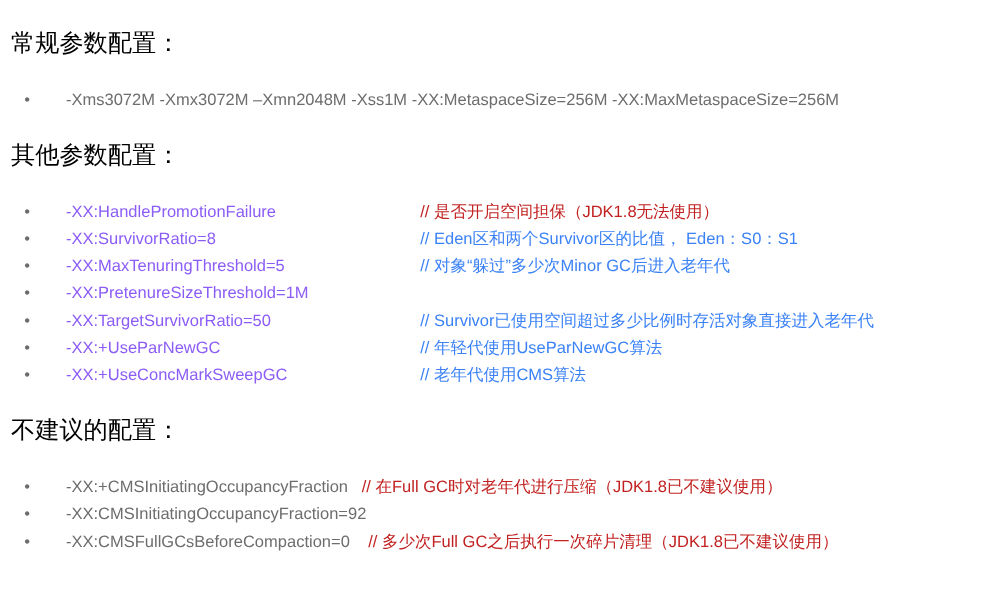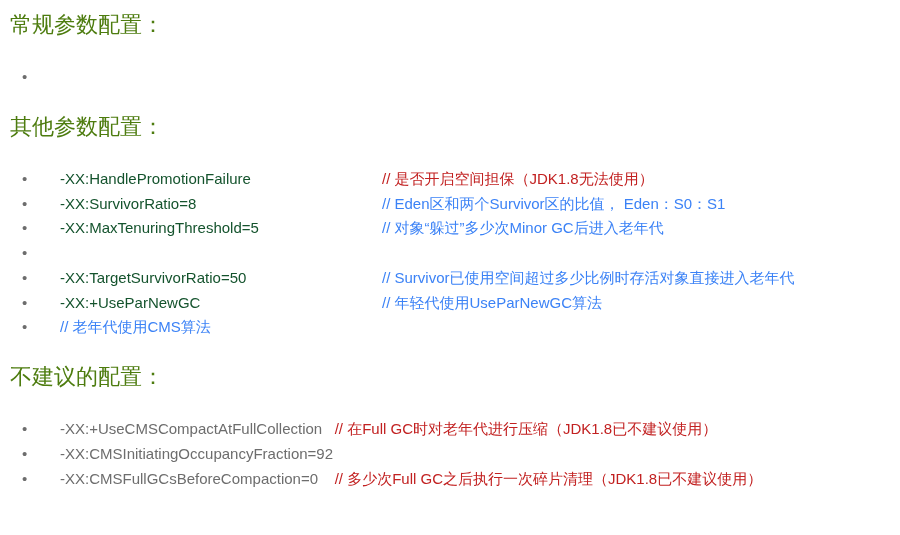--- a/index.html
+++ b/index.html
@@ -8,22 +8,22 @@
       background: #ffffff;
       font-family: "Microsoft YaHei", "PingFang SC", Arial, sans-serif;
       font-size: 15px;
       color: #6d6d6d;
       width: 900px;
       box-sizing: border-box;
     }
     h2 {
       font-size: 22px;
       font-weight: normal;
-      color: #4d7c0f;
-      margin: 0 0 26px 0;
+      color: #000000;
+      margin: 14px 0 26px 0;
     }
     ul {
       list-style: none;
       padding: 0;
       margin: 0 0 24px 0;
     }
     li {
       display: flex;
       align-items: baseline;
       margin-bottom: 3px;
@@ -37,33 +37,34 @@
       box-sizing: border-box;
       flex-shrink: 0;
     }
     .param {
       color: #6d6d6d;
       white-space: pre;
     }
     .param-col {
       display: inline-block;
       width: 322px;
-      color: #14532d;
+      color: #8b5cf6;
       white-space: pre;
     }
     .comment-red { color: #c22121; text-align: center; }
     .comment-green { color: #3b82f6; }
   </style>
 </head>
 <body>
 
 <h2>常规参数配置：</h2>
 <ul>
   <li>
     <span class="bullet">•</span>
+    <span class="param">-Xms3072M -Xmx3072M –Xmn2048M -Xss1M -XX:MetaspaceSize=256M -XX:MaxMetaspaceSize=256M</span>
   </li>
 </ul>
 
 <h2>其他参数配置：</h2>
 <ul>
   <li>
     <span class="bullet">•</span>
     <span class="param-col">-XX:HandlePromotionFailure</span>
     <span class="comment-red">// 是否开启空间担保（JDK1.8无法使用）</span>
   </li>
@@ -72,42 +73,44 @@
     <span class="param-col">-XX:SurvivorRatio=8</span>
     <span class="comment-green">// Eden区和两个Survivor区的比值， Eden：S0：S1</span>
   </li>
   <li>
     <span class="bullet">•</span>
     <span class="param-col">-XX:MaxTenuringThreshold=5</span>
     <span class="comment-green">// 对象“躲过”多少次Minor GC后进入老年代</span>
   </li>
   <li>
     <span class="bullet">•</span>
+    <span class="param-col">-XX:PretenureSizeThreshold=1M</span>
   </li>
   <li>
     <span class="bullet">•</span>
     <span class="param-col">-XX:TargetSurvivorRatio=50</span>
     <span class="comment-green">// Survivor已使用空间超过多少比例时存活对象直接进入老年代</span>
   </li>
   <li>
     <span class="bullet">•</span>
     <span class="param-col">-XX:+UseParNewGC</span>
     <span class="comment-green">// 年轻代使用UseParNewGC算法</span>
   </li>
   <li>
     <span class="bullet">•</span>
+    <span class="param-col">-XX:+UseConcMarkSweepGC</span>
     <span class="comment-green">// 老年代使用CMS算法</span>
   </li>
 </ul>
 
 <h2>不建议的配置：</h2>
 <ul>
   <li>
     <span class="bullet">•</span>
-    <span class="param">-XX:+UseCMSCompactAtFullCollection   </span>
+    <span class="param">-XX:+CMSInitiatingOccupancyFraction   </span>
     <span class="comment-red">// 在Full GC时对老年代进行压缩（JDK1.8已不建议使用）</span>
   </li>
   <li>
     <span class="bullet">•</span>
     <span class="param">-XX:CMSInitiatingOccupancyFraction=92</span>
   </li>
   <li>
     <span class="bullet">•</span>
     <span class="param">-XX:CMSFullGCsBeforeCompaction=0    </span>
     <span class="comment-red">// 多少次Full GC之后执行一次碎片清理（JDK1.8已不建议使用）</span>

